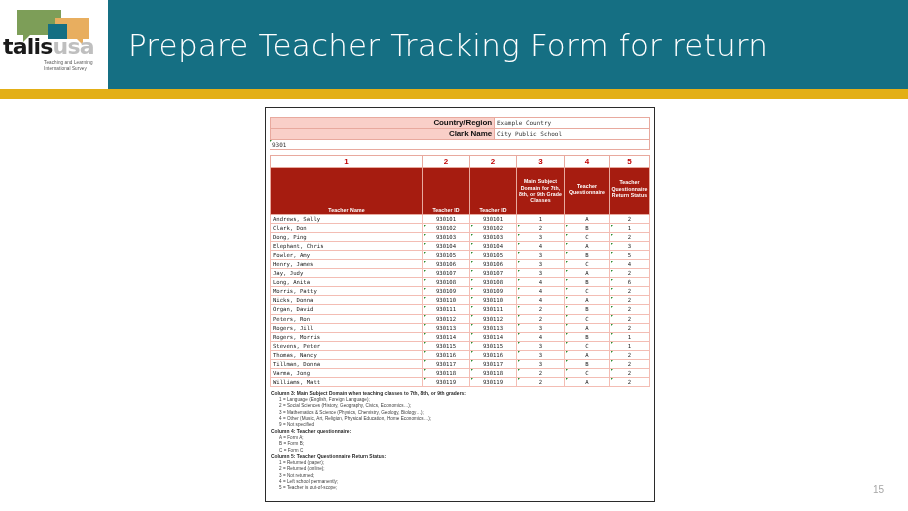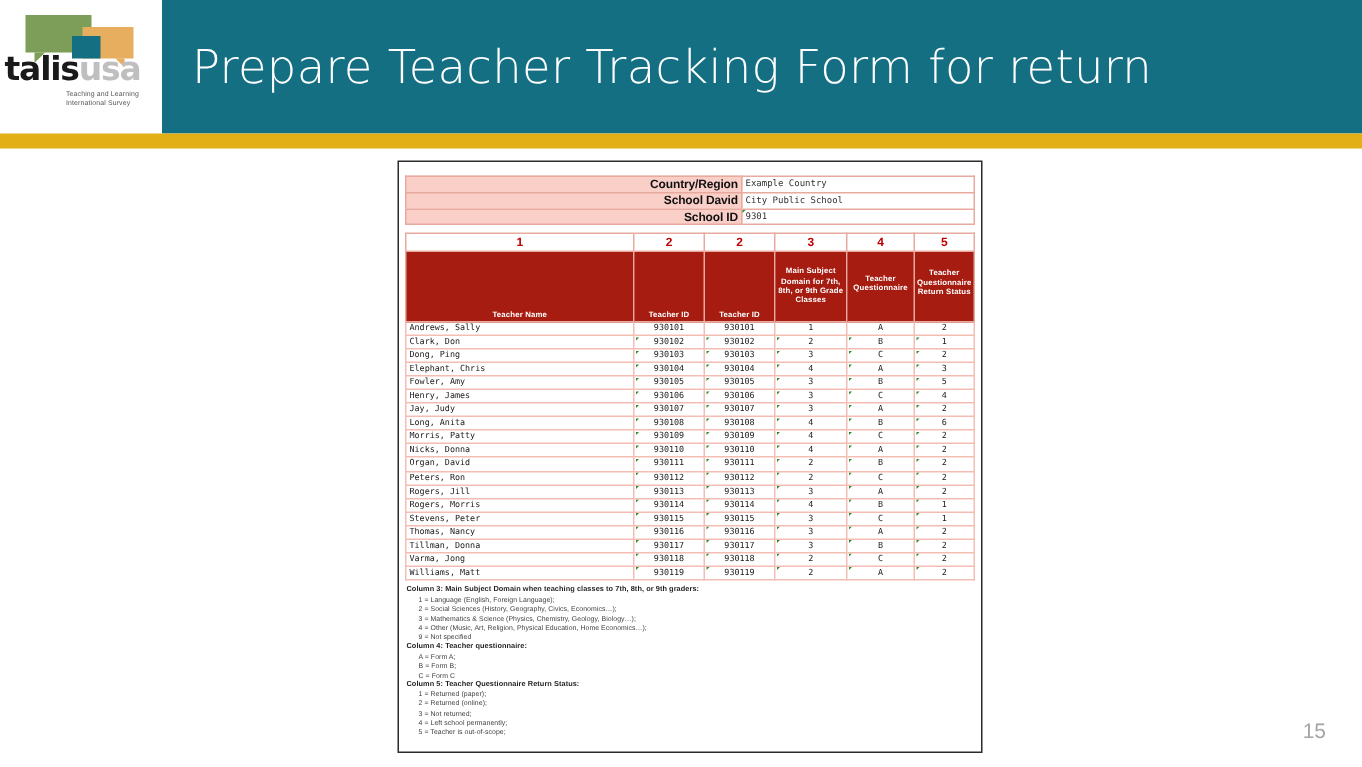--- a/index.html
+++ b/index.html
@@ -112,21 +112,21 @@
     line-height: 6px;
     color: #555555;
     letter-spacing: 0.1px;
   }
 
   
   #page-number {
     position: absolute;
     right: 24px;
     bottom: 16px;
-    font-size: 14px;
+    font-size: 10px;
     color: #A6A6A6;
   }
 
   
   #form-frame {
     position: absolute;
     left: 265px;
     top: 107px;
     width: 390px;
     height: 395px;
@@ -337,25 +337,24 @@
   <div id="form-inner">
 
     <div id="form-title-gap"></div>
 
     <div id="info-block">
         <div class="info-row">
           <div class="info-label">Country/Region</div>
           <div class="info-value">Example Country</div>
         </div>
         <div class="info-row">
-          <div class="info-label">School David</div>
+          <div class="info-label">Clark Name</div>
           <div class="info-value">City Public School</div>
         </div>
         <div class="info-row">
-          <div class="info-label">School ID</div>
           <div class="info-value corner-mark">9301</div>
         </div>
       </div>
     <div id="info-gap"></div>
 
     <div id="num-strip">
         <div class="num-cell" style="width: 153px;">1</div>
         <div class="num-cell" style="width: 47px;">2</div>
         <div class="num-cell" style="width: 47px;">2</div>
         <div class="num-cell" style="width: 48px;">3</div>

